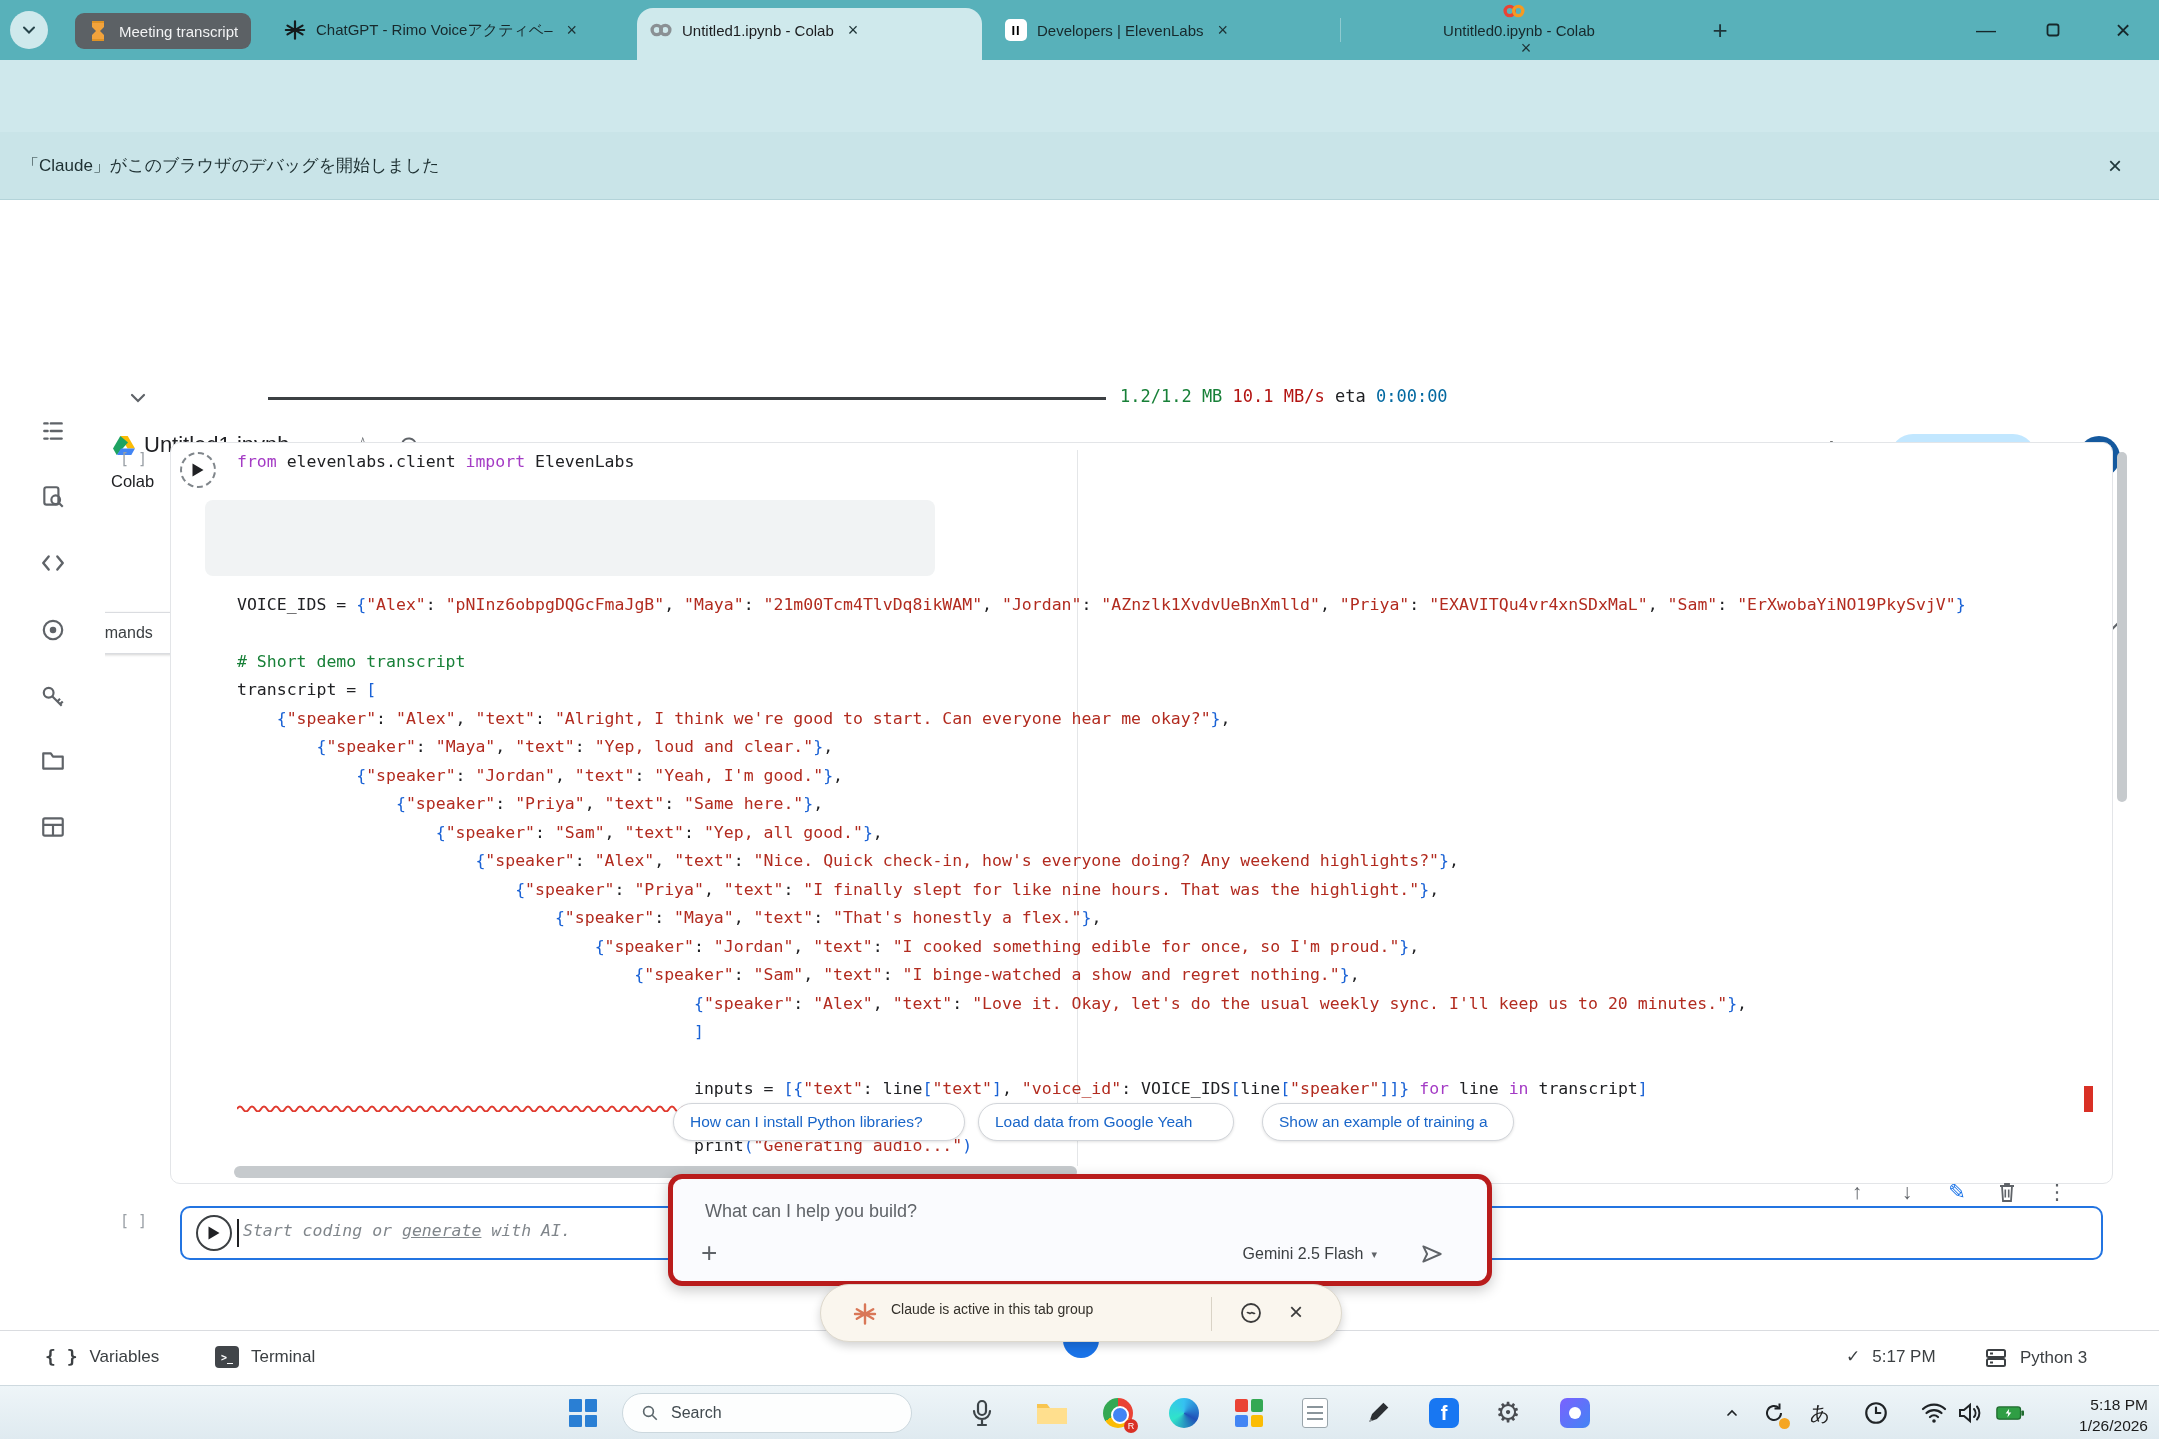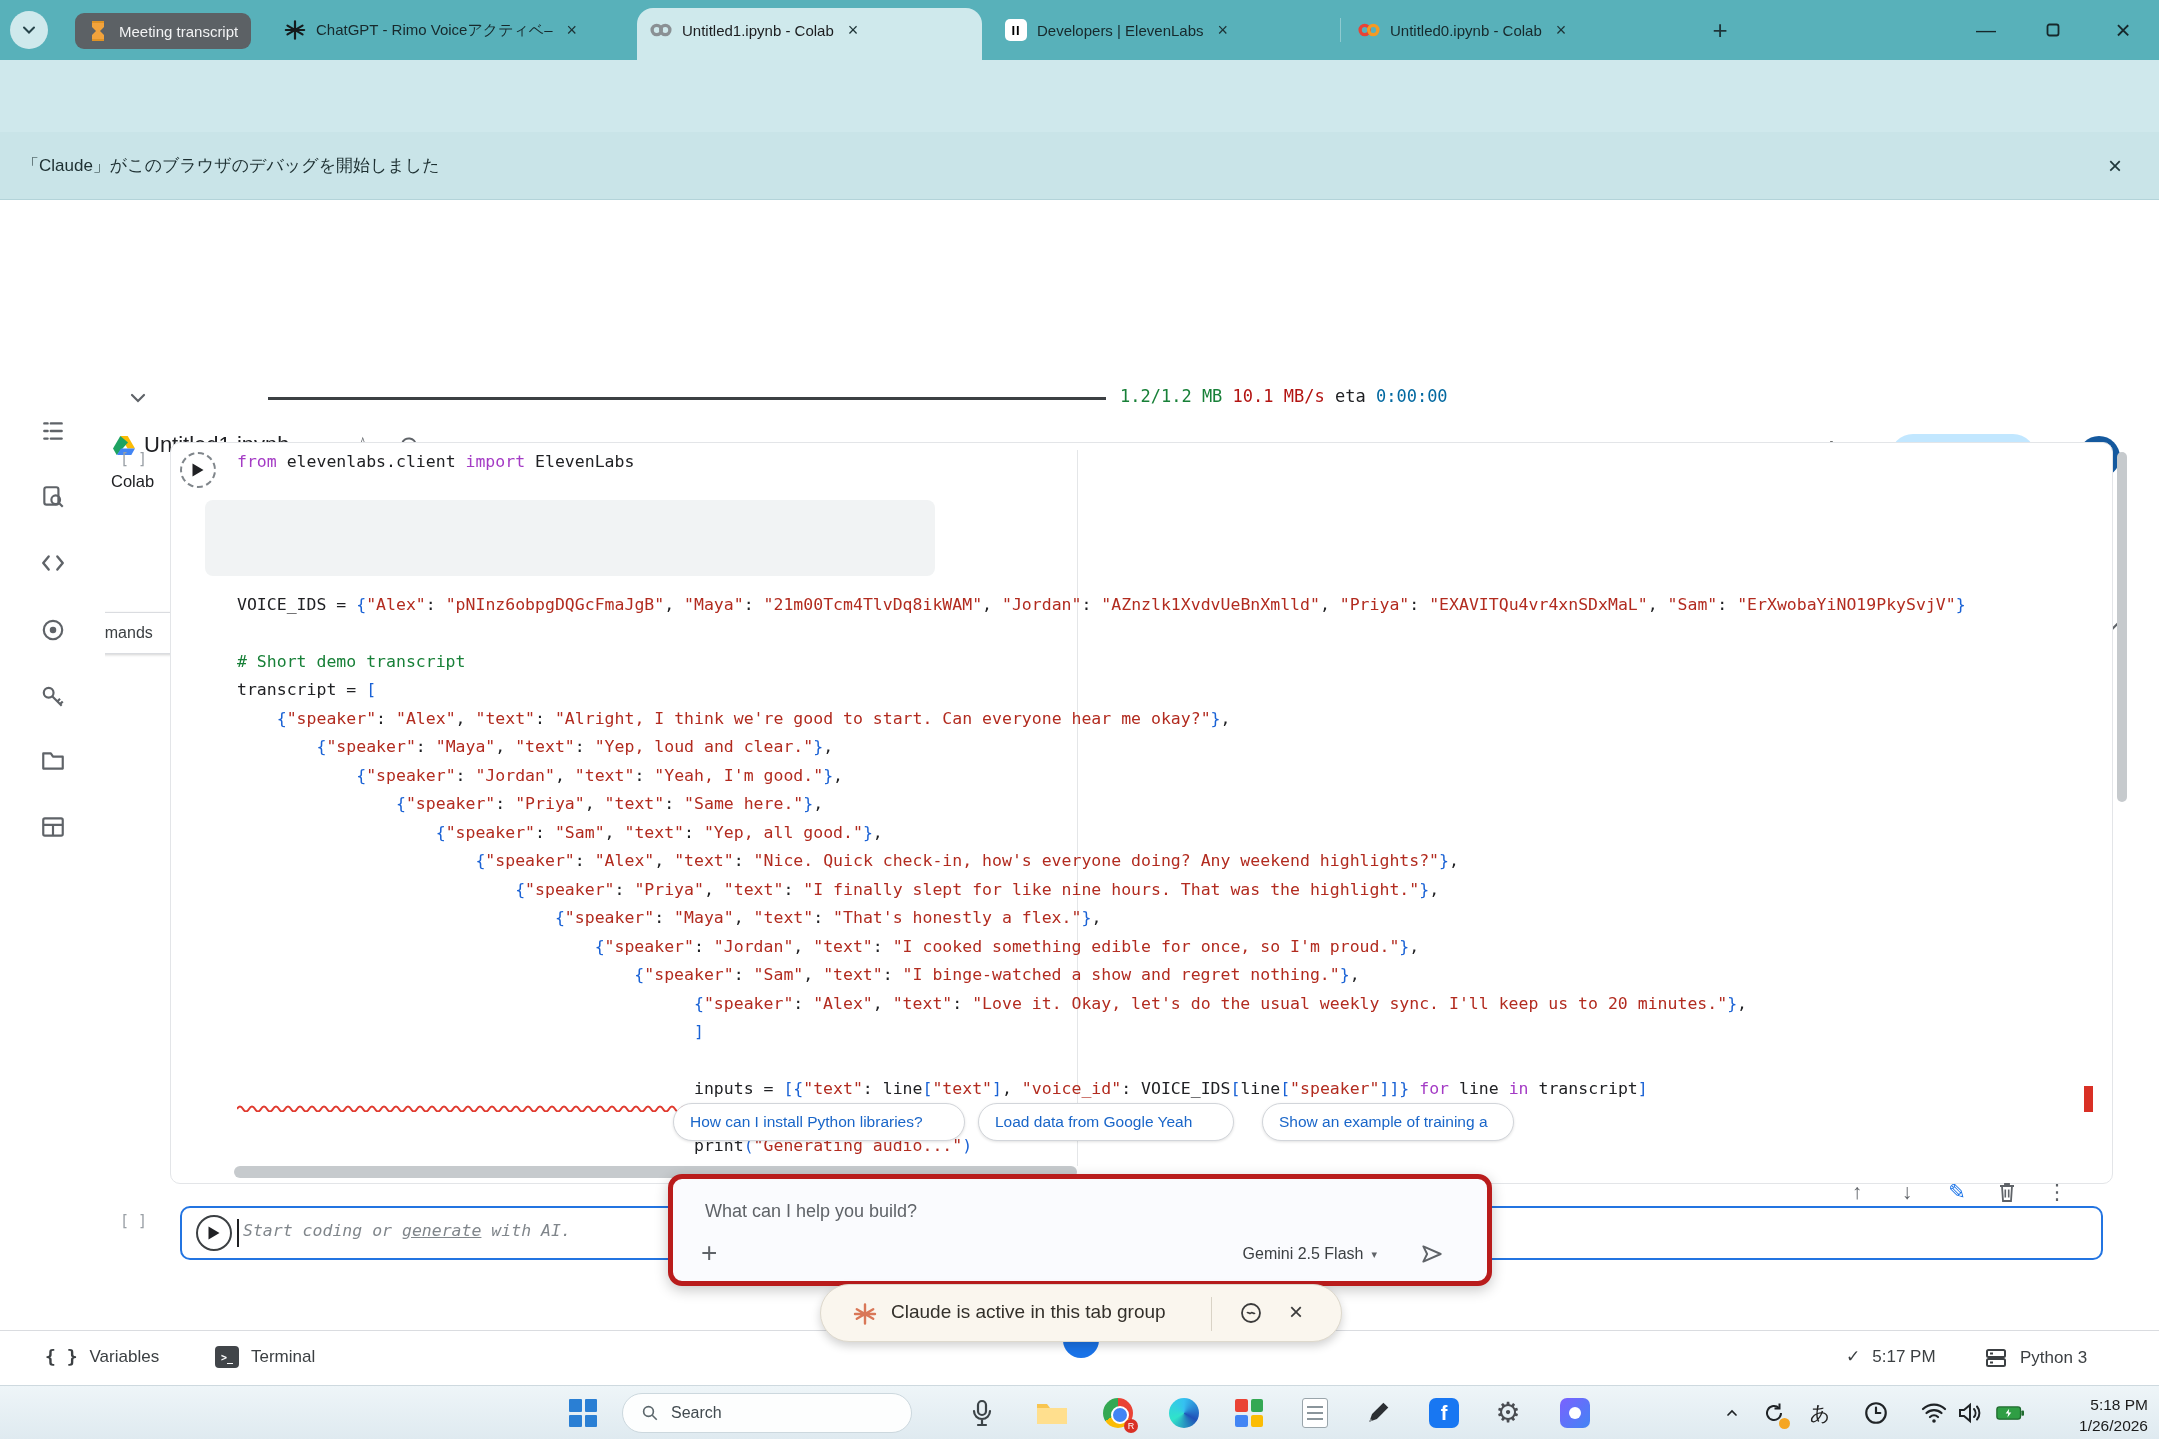--- a/index.html
+++ b/index.html
@@ -87,21 +87,21 @@
   .celltools { position:absolute; left:1845px; top:1180px; display:flex; gap:26px; align-items:center; color:#5f6368; }
   .celltools .ct { width:24px; height:24px; display:flex; align-items:center; justify-content:center; font-size:21px; }
 
   .aibox { position:absolute; left:668px; top:1174px; width:824px; height:112px; background:#fafbfe; border:5px solid #b91c1c; border-radius:14px; box-shadow:0 4px 14px rgba(0,0,0,.22); }
   .aiplaceholder { position:absolute; left:32px; top:22px; font-size:18px; color:#5f6368; }
   .aiplus { position:absolute; left:28px; top:58px; font-size:28px; color:#5f6368; }
   .aimodel { position:absolute; right:110px; top:66px; font-size:16px; color:#3c4043; display:flex; align-items:center; gap:8px; }
   .aisend { position:absolute; right:42px; top:62px; width:26px; height:26px; color:#5f6368; }
 
   .toast { position:absolute; left:820px; top:1284px; width:522px; height:58px; background:#faf6ee; border:1px solid #ded9cd; border-radius:29px; box-shadow:0 4px 10px rgba(0,0,0,.18); z-index:10; }
-  .toasttext { position:absolute; left:70px; top:16px; font-size:19px; color:#33302a; }
+  .toasttext { position:absolute; left:70px; top:16px; font-size:14px; color:#33302a; }
   .toaststar { position:absolute; left:32px; top:17px; width:24px; height:24px; color:#d97757; }
   .toastdiv { position:absolute; left:390px; top:12px; width:1px; height:34px; background:#d9d3c6; }
   .toastchat { position:absolute; left:418px; top:16px; width:24px; height:24px; color:#3b3b3b; }
   .toastclose { position:absolute; left:468px; top:13px; font-size:24px; color:#3b3b3b; }
   .blueblob { position:absolute; left:1063px; top:1322px; width:36px; height:36px; border-radius:50%; background:#1a73e8; z-index:5; }
 
   
   .cfooter { position:absolute; left:0; top:1330px; width:2159px; height:55px; background:#fff; border-top:1px solid #dadce0; z-index:3; }
   .fitem { position:absolute; top:15px; display:flex; align-items:center; gap:12px; font-size:17px; color:#3c4043; }
   .braces { font-family:"DejaVu Sans Mono", monospace; font-weight:bold; font-size:18px; color:#3c4043; }
@@ -170,21 +170,21 @@
           <span class="tlabel" style="max-width:246px">Untitled1.ipynb - Colab</span>
           <span class="tclose">×</span>
         </div>
         <div class="tab" style="left: 1005px; width: 320px;">
           <span class="ticon">
             <span class="el-ic">II</span>
           </span>
           <span class="tlabel" style="max-width:248px">Developers | ElevenLabs</span>
           <span class="tclose">×</span>
         </div>
-        <div class="tab" style="left: 1358px; width: 322px;">
+        <div class="tab" style="left: 1358px; width: 322px; flex-direction: column;">
           <span class="ticon">
             <svg width="30" height="20" viewBox="0 0 36 24">
               <circle cx="11" cy="12" r="7.5" fill="none" stroke="#ea4335" stroke-width="5.5"></circle>
               <circle cx="25" cy="12" r="7.5" fill="none" stroke="#f59a22" stroke-width="5.5"></circle>
             </svg>
           </span>
           <span class="tlabel" style="max-width:250px">Untitled0.ipynb - Colab</span>
           <span class="tclose">×</span>
         </div>
       </div>

